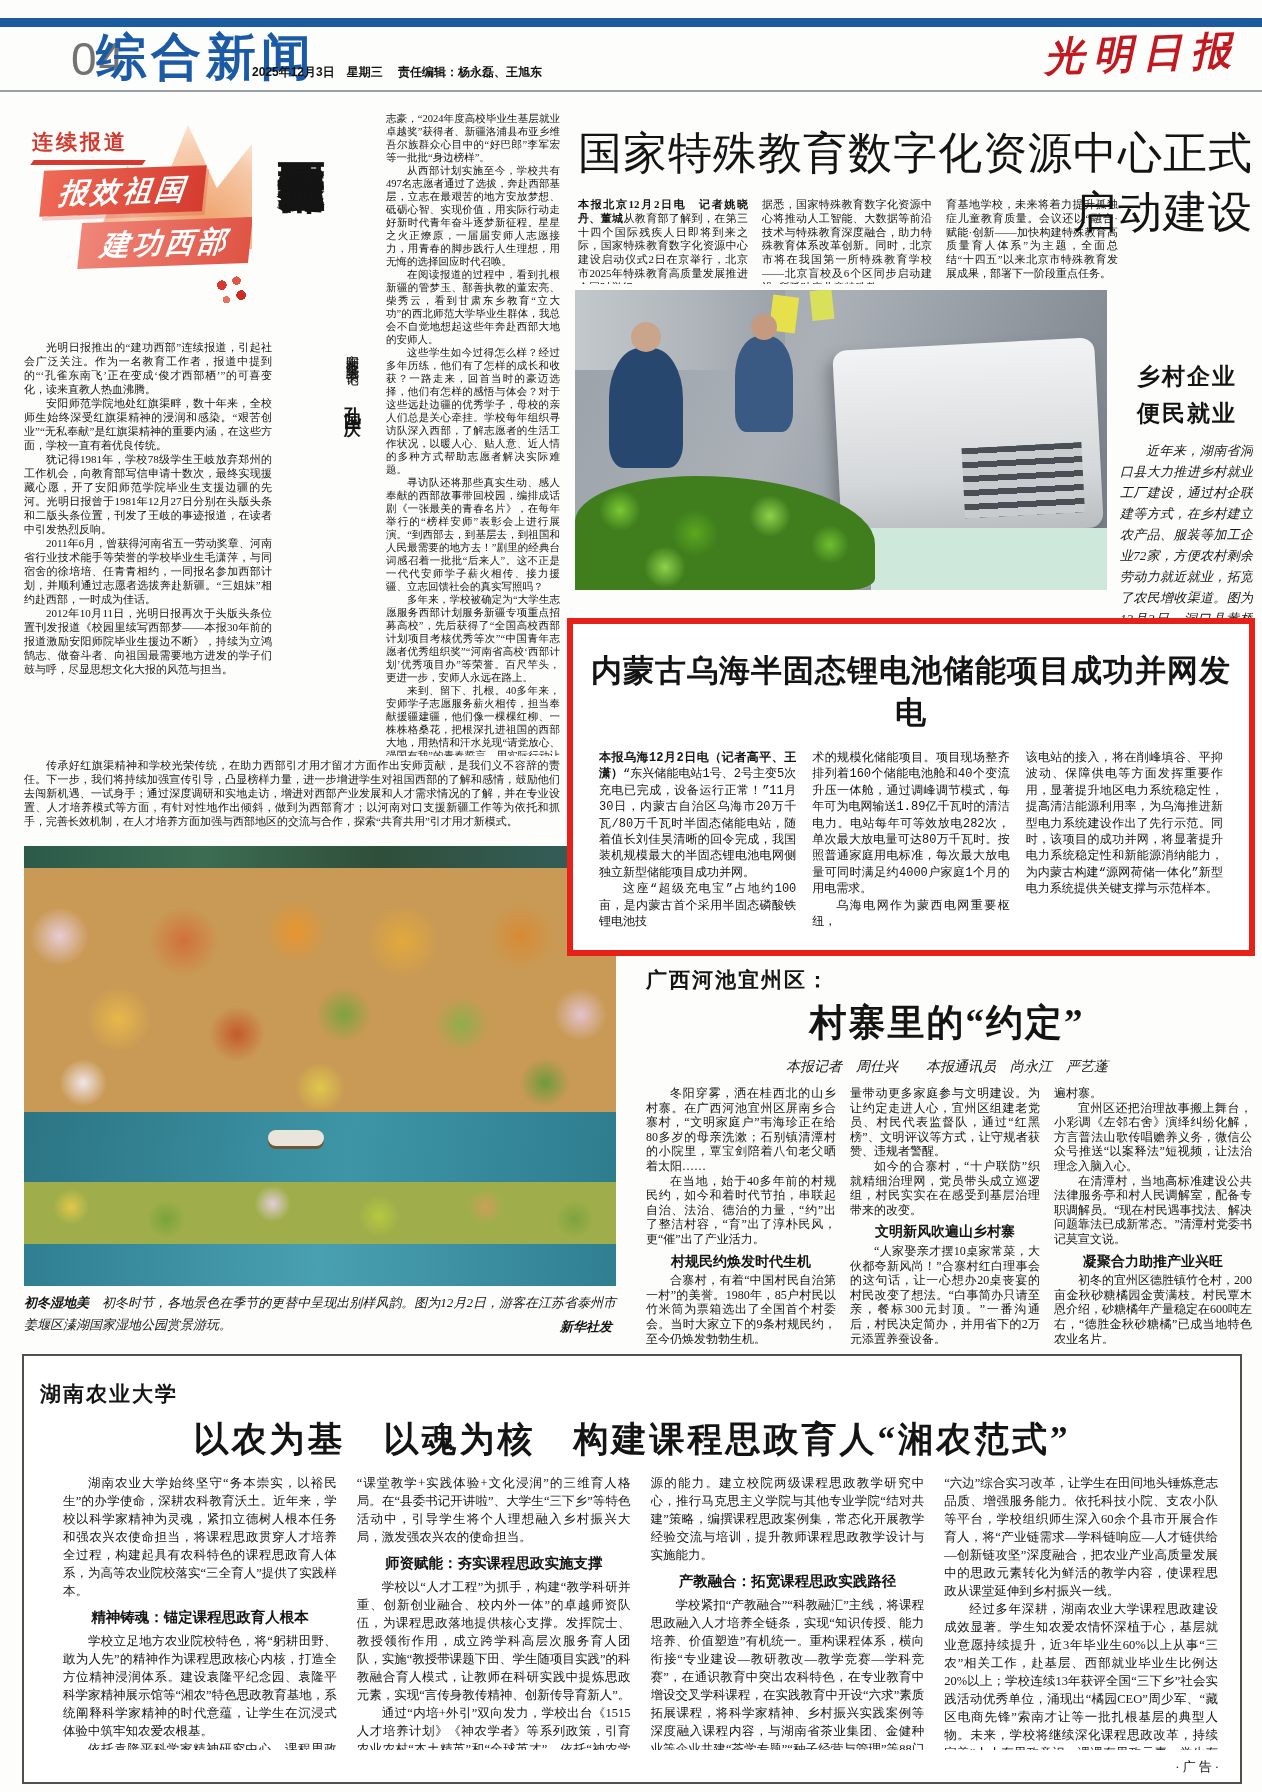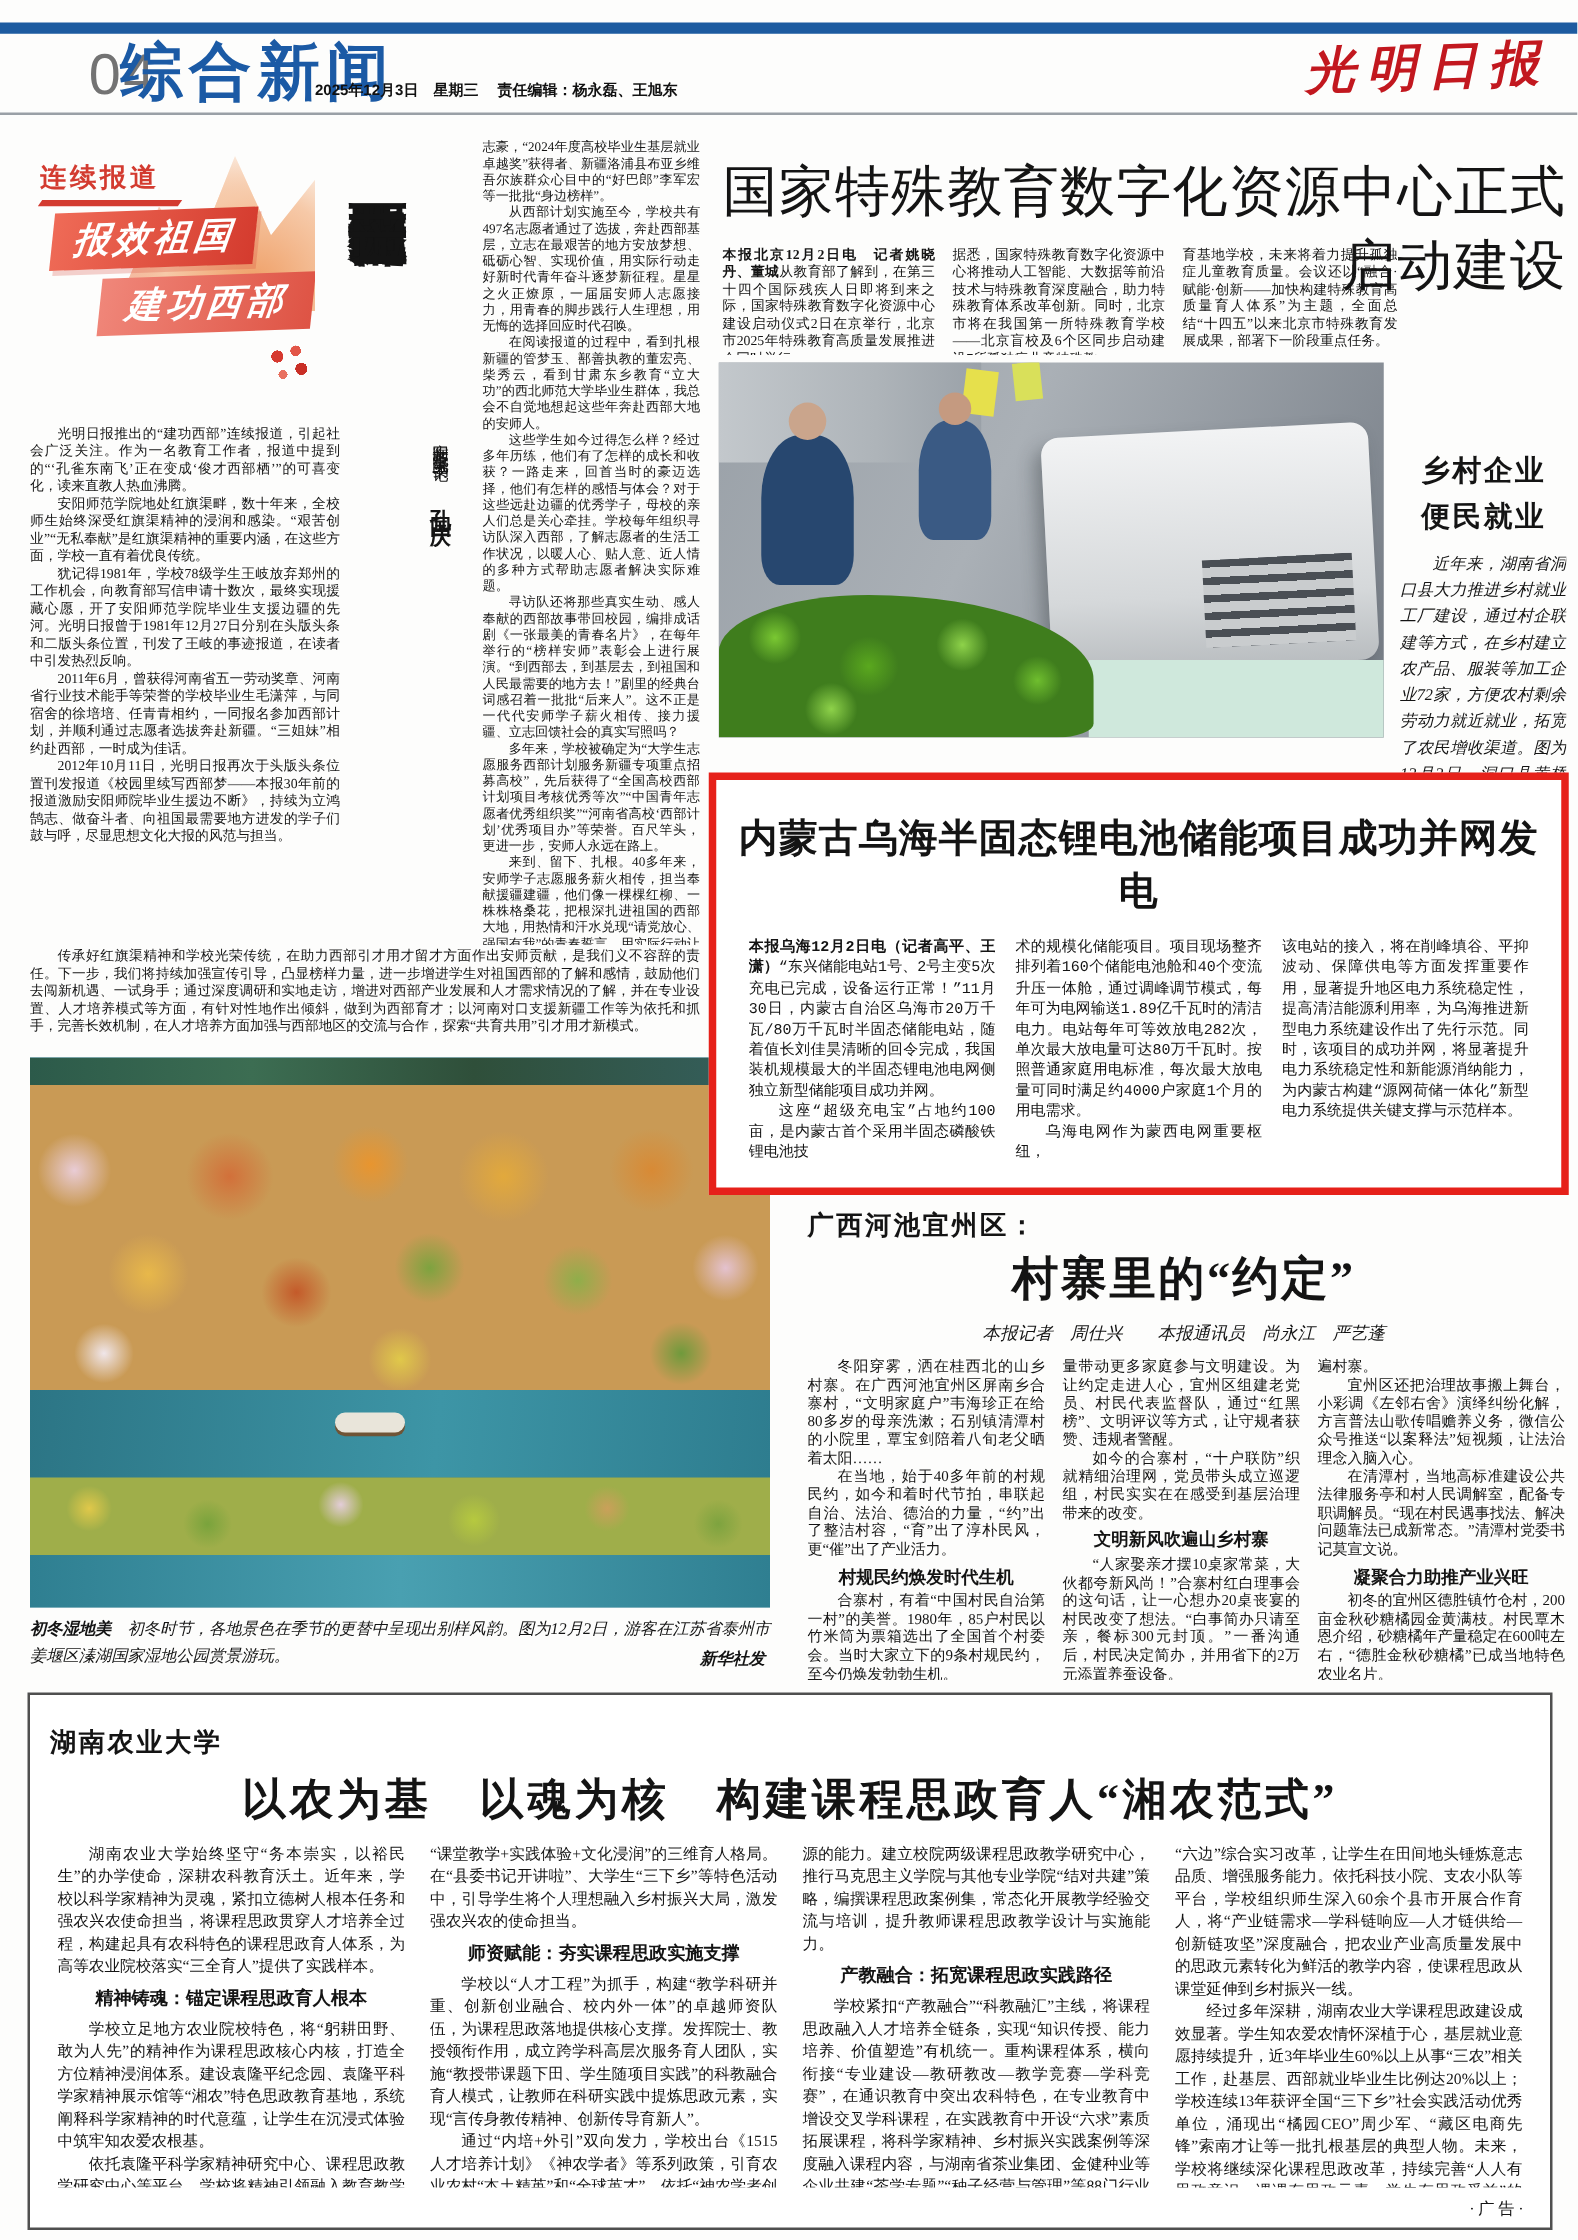--- a/index.html
+++ b/index.html
@@ -141,21 +141,21 @@
   .pact-byline{left:640px;top:1058px;width:614px;text-align:center;font-size:14px;font-style:italic;}
   .pact-col{top:1086px;height:258px;font-size:12px;line-height:14.6px;}
   .pact-c1{left:646px;width:190px;} .pact-c2{left:850px;width:190px;} .pact-c3{left:1054px;width:198px;}
   .pact-col p.subhead{font-size:14px;}
   
   .hunan-box{left:22px;top:1354px;width:1216px;height:426px;border:2px solid #4f4f4f;background:#fff;}
   .hunan-kicker{position:absolute;left:16px;top:24px;font-family:"Liberation Sans",sans-serif;
      font-weight:bold;font-size:21px;letter-spacing:2px;}
   .hunan-headline{position:absolute;left:0;top:60px;width:100%;text-align:center;
      font-weight:900;font-size:35px;letter-spacing:3px;}
-  .hunan-cols{position:absolute;left:22px;top:118px;right:22px;display:flex;gap:20px;justify-content:space-between;}
+  .hunan-cols{position:absolute;left:39px;top:118px;right:22px;display:flex;gap:20px;justify-content:space-between;}
   .hunan-cols .hcol{flex:1;height:276px;overflow:hidden;text-align:justify;font-size:12.5px;line-height:18px;}
   .hcol p{margin:0;text-indent:2em;} .hcol p.cont{text-indent:0;}
   .hcol p.subhead{text-indent:0;text-align:center;font-family:"Liberation Sans",sans-serif;
      font-weight:bold;margin:8px 0 6px;font-size:14.5px;}
   .hunan-ad{position:absolute;right:18px;bottom:6px;font-size:13px;letter-spacing:3px;}
 </style>
 </head>
 <body>
 
 <div class="abs topbar"></div>

